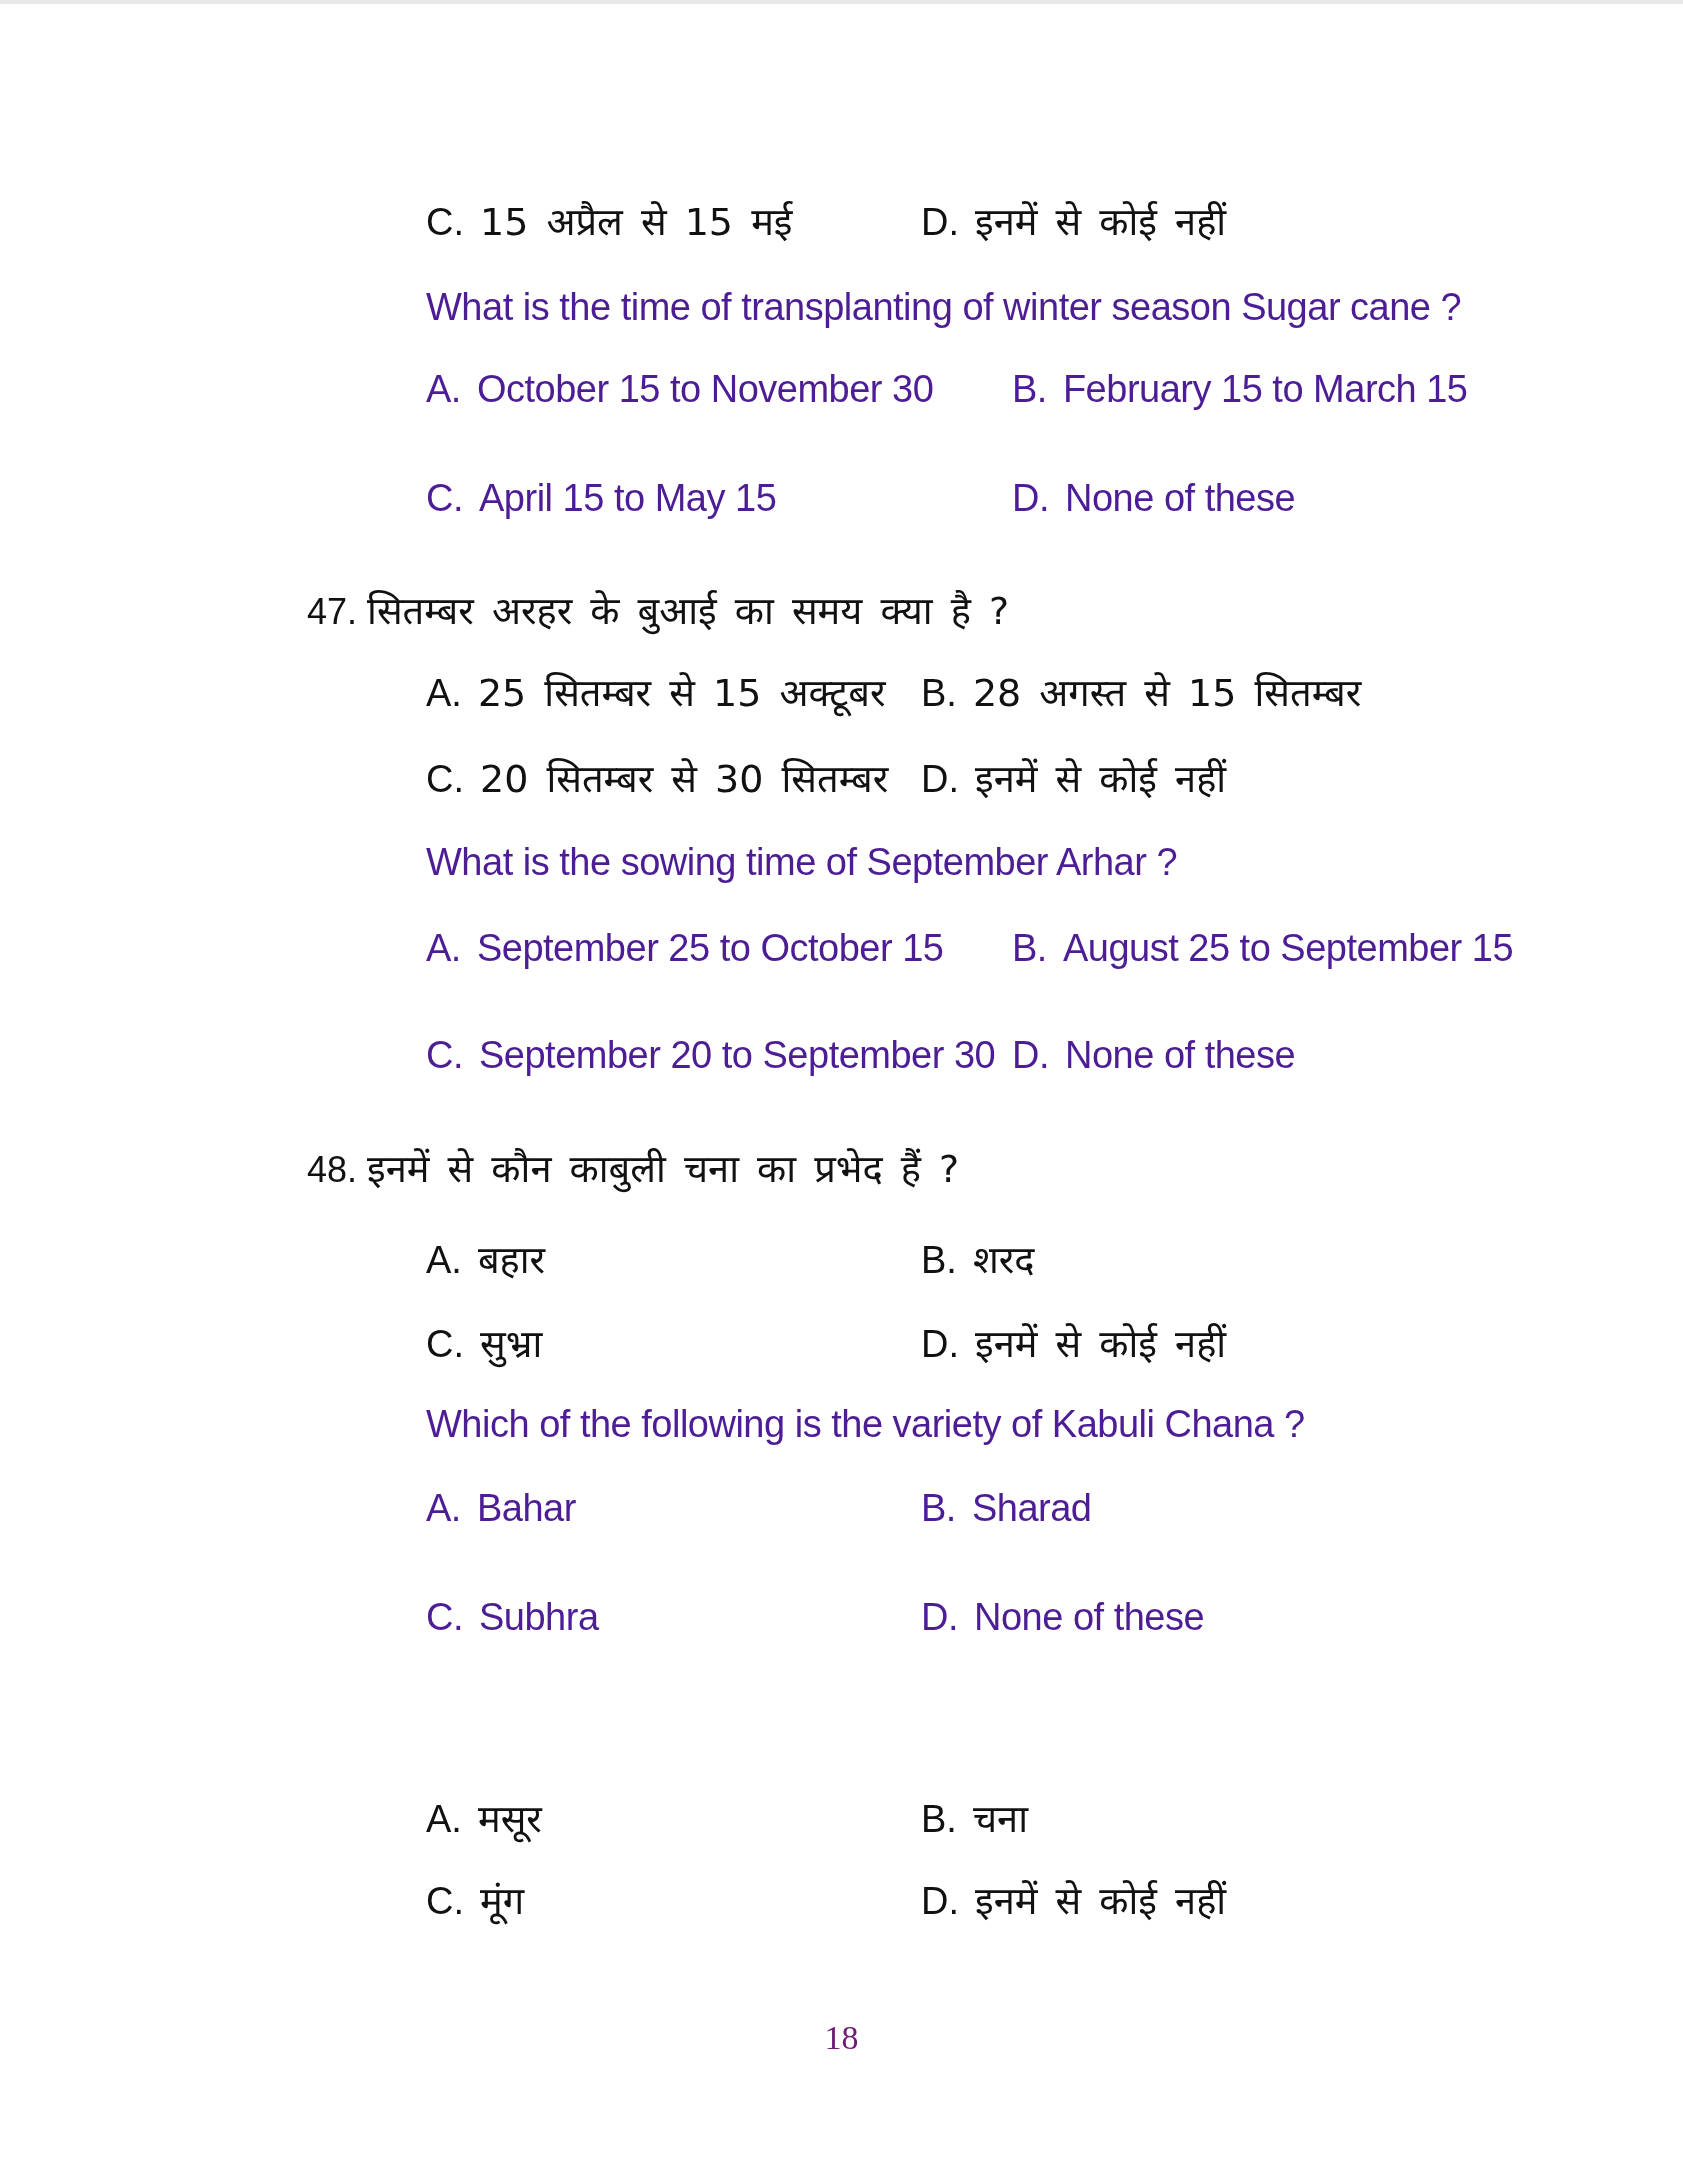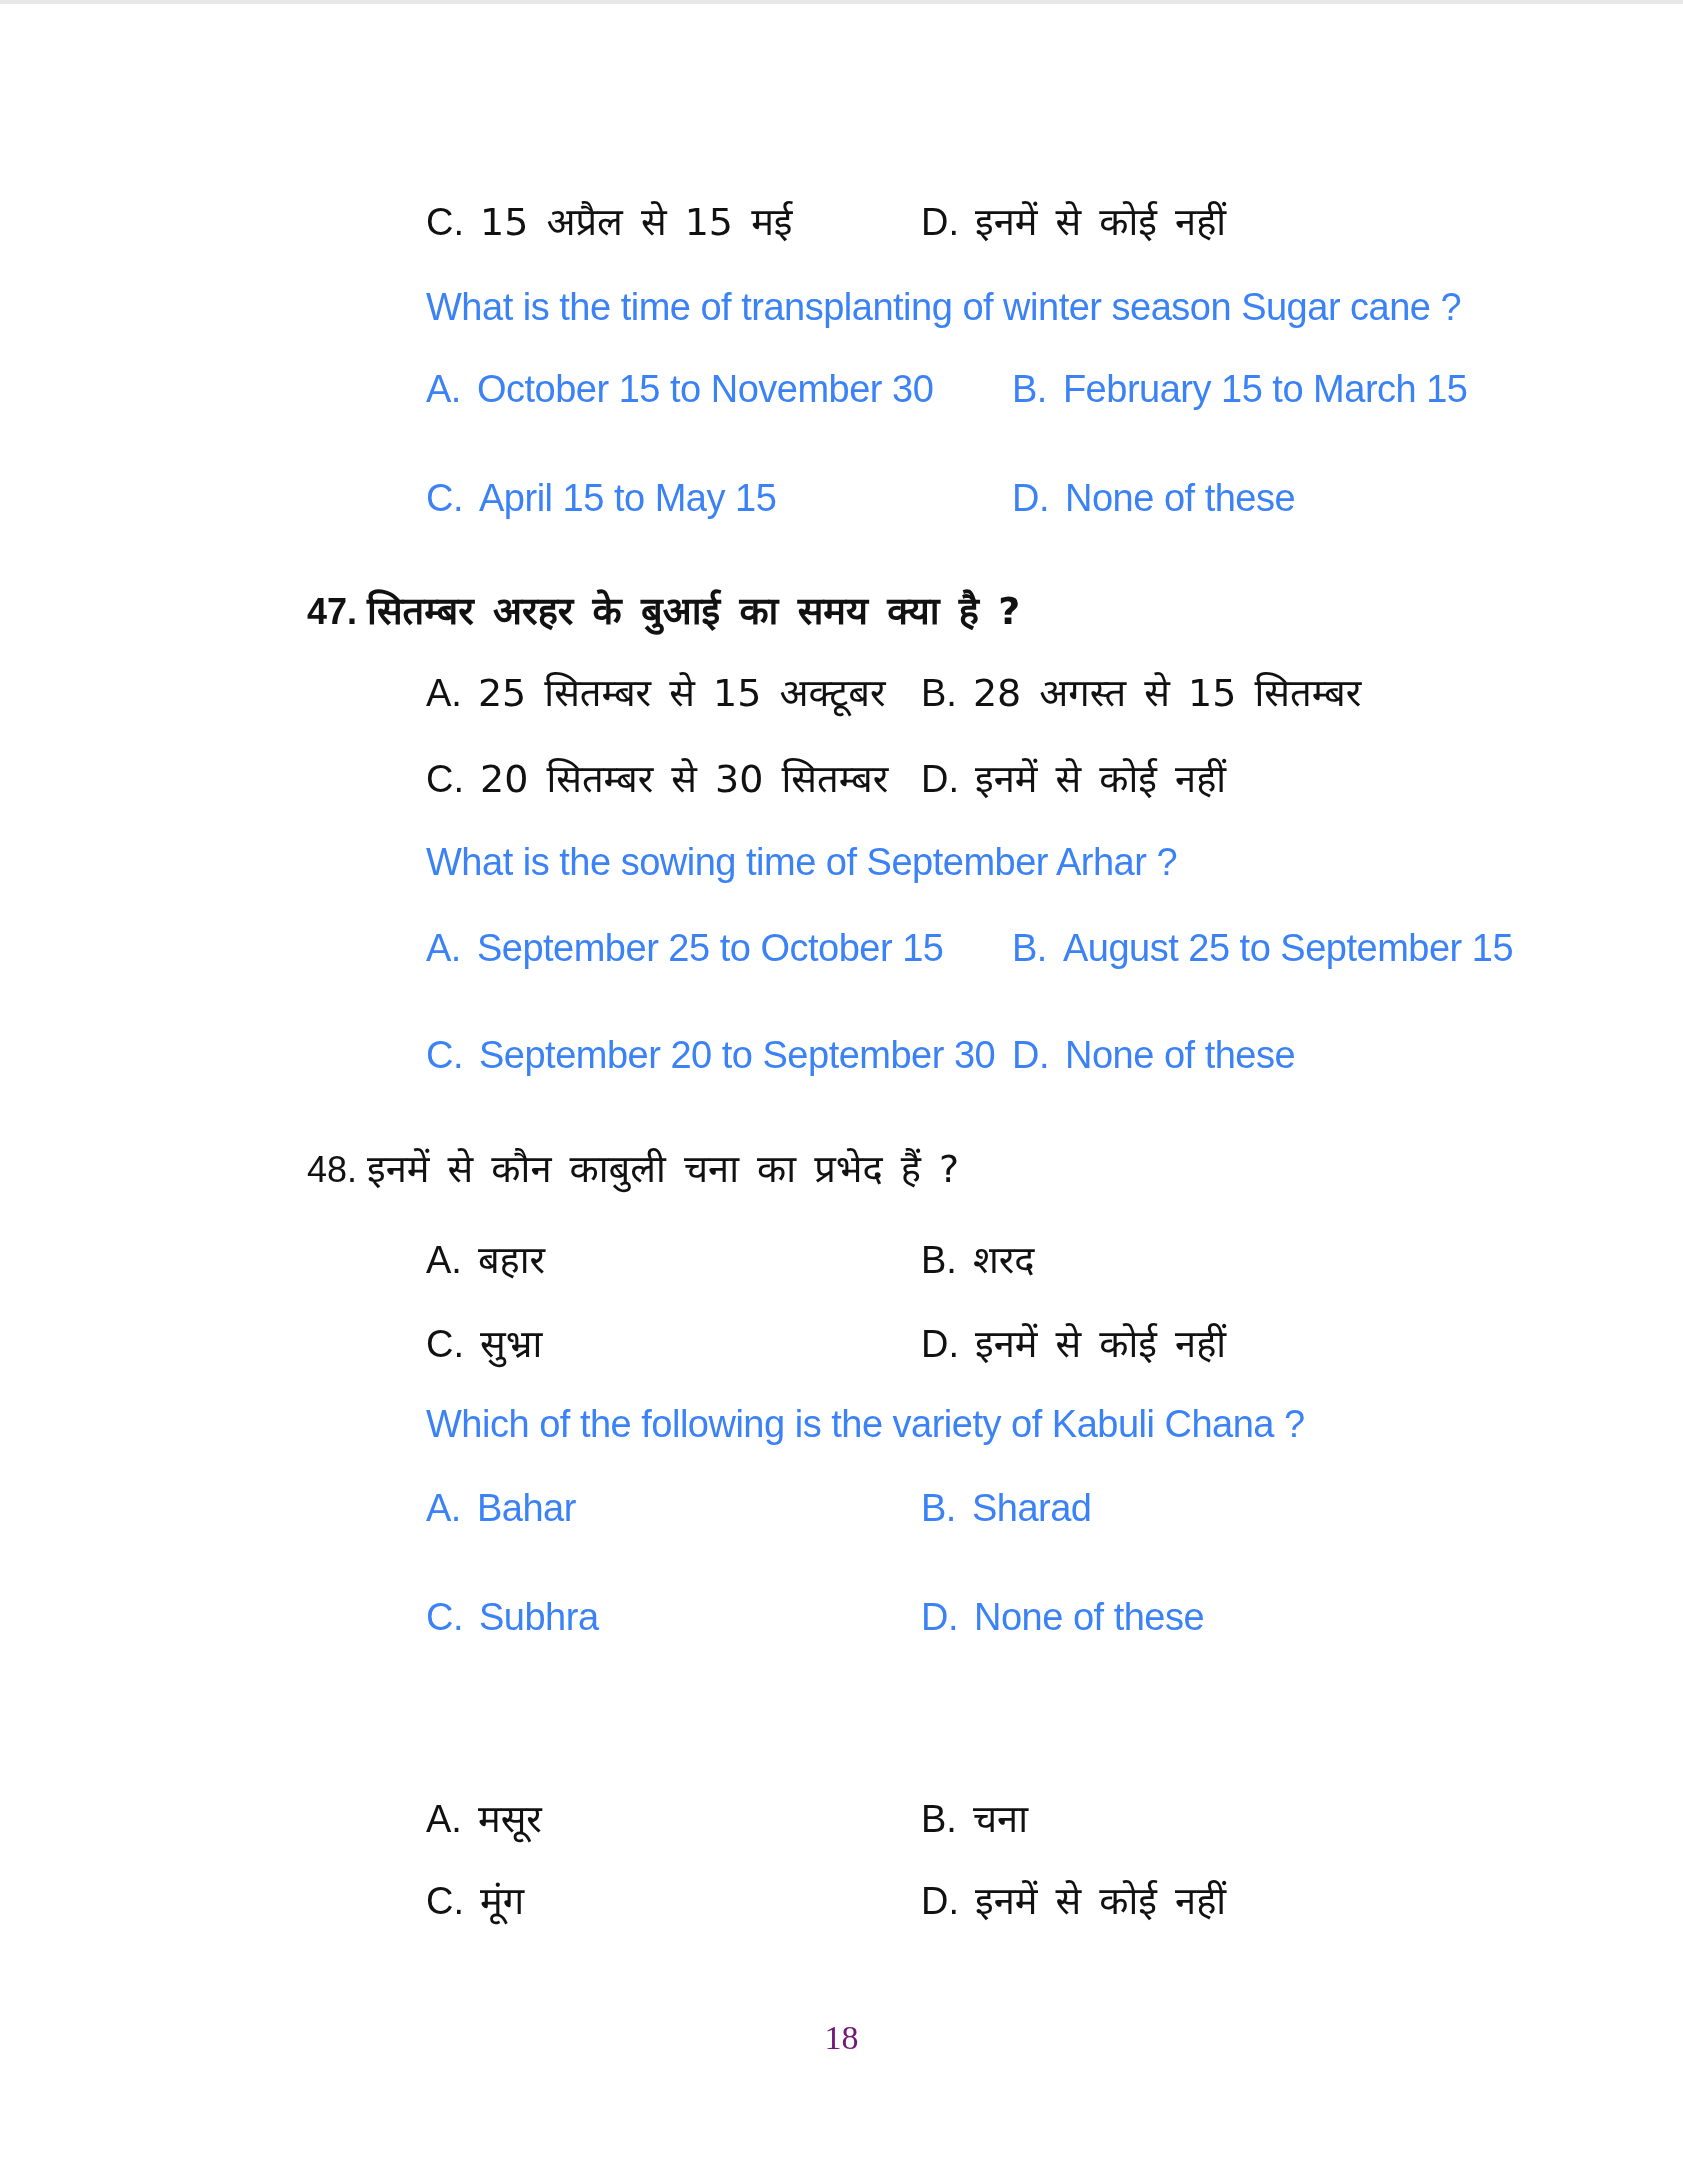--- a/index.html
+++ b/index.html
@@ -20,21 +20,21 @@
     position: absolute;
     left: 0;
     width: 100%;
     white-space: nowrap;
   }
   
   .en {
     font-family: "Liberation Sans", sans-serif;
     font-size: 38px;
     letter-spacing: -0.5px;
-    color: #3b82f6;
+    color: #4c1d95;
   }
   
   .hi {
     font-family: "DejaVu Sans", sans-serif;
     font-size: 38px;
     word-spacing: 6px;
     color: #111111;
   }
   .cell {
     position: absolute;
@@ -82,21 +82,21 @@
   <div class="row" style="top:364px">
     <span class="cell en c1"><span class="opt-label">A.</span><span>October 15 to November 30</span></span>
     <span class="cell en c2w"><span class="opt-label">B.</span><span>February 15 to March 15</span></span>
   </div>
 
   <div class="row" style="top:473px">
     <span class="cell en c1"><span class="opt-label">C.</span><span>April 15 to May 15</span></span>
     <span class="cell en c2w"><span class="opt-label">D.</span><span>None of these</span></span>
   </div>
 
-  <div class="row qnum-row" style="top:579px; left:307px; width:auto;font-weight:bold;">
+  <div class="row qnum-row" style="top:579px; left:307px; width:auto;">
     <span class="hi"><span class="q-number">47.</span><span>सितम्बर अरहर के बुआई का समय क्या है ?</span></span>
   </div>
 
   <div class="row" style="top:661px">
     <span class="cell hi c1"><span class="opt-label">A.</span><span>25 सितम्बर से 15 अक्टूबर</span></span>
     <span class="cell hi c2"><span class="opt-label">B.</span><span>28 अगस्त से 15 सितम्बर</span></span>
   </div>
 
   <div class="row" style="top:747px">
     <span class="cell hi c1"><span class="opt-label">C.</span><span>20 सितम्बर से 30 सितम्बर</span></span>

